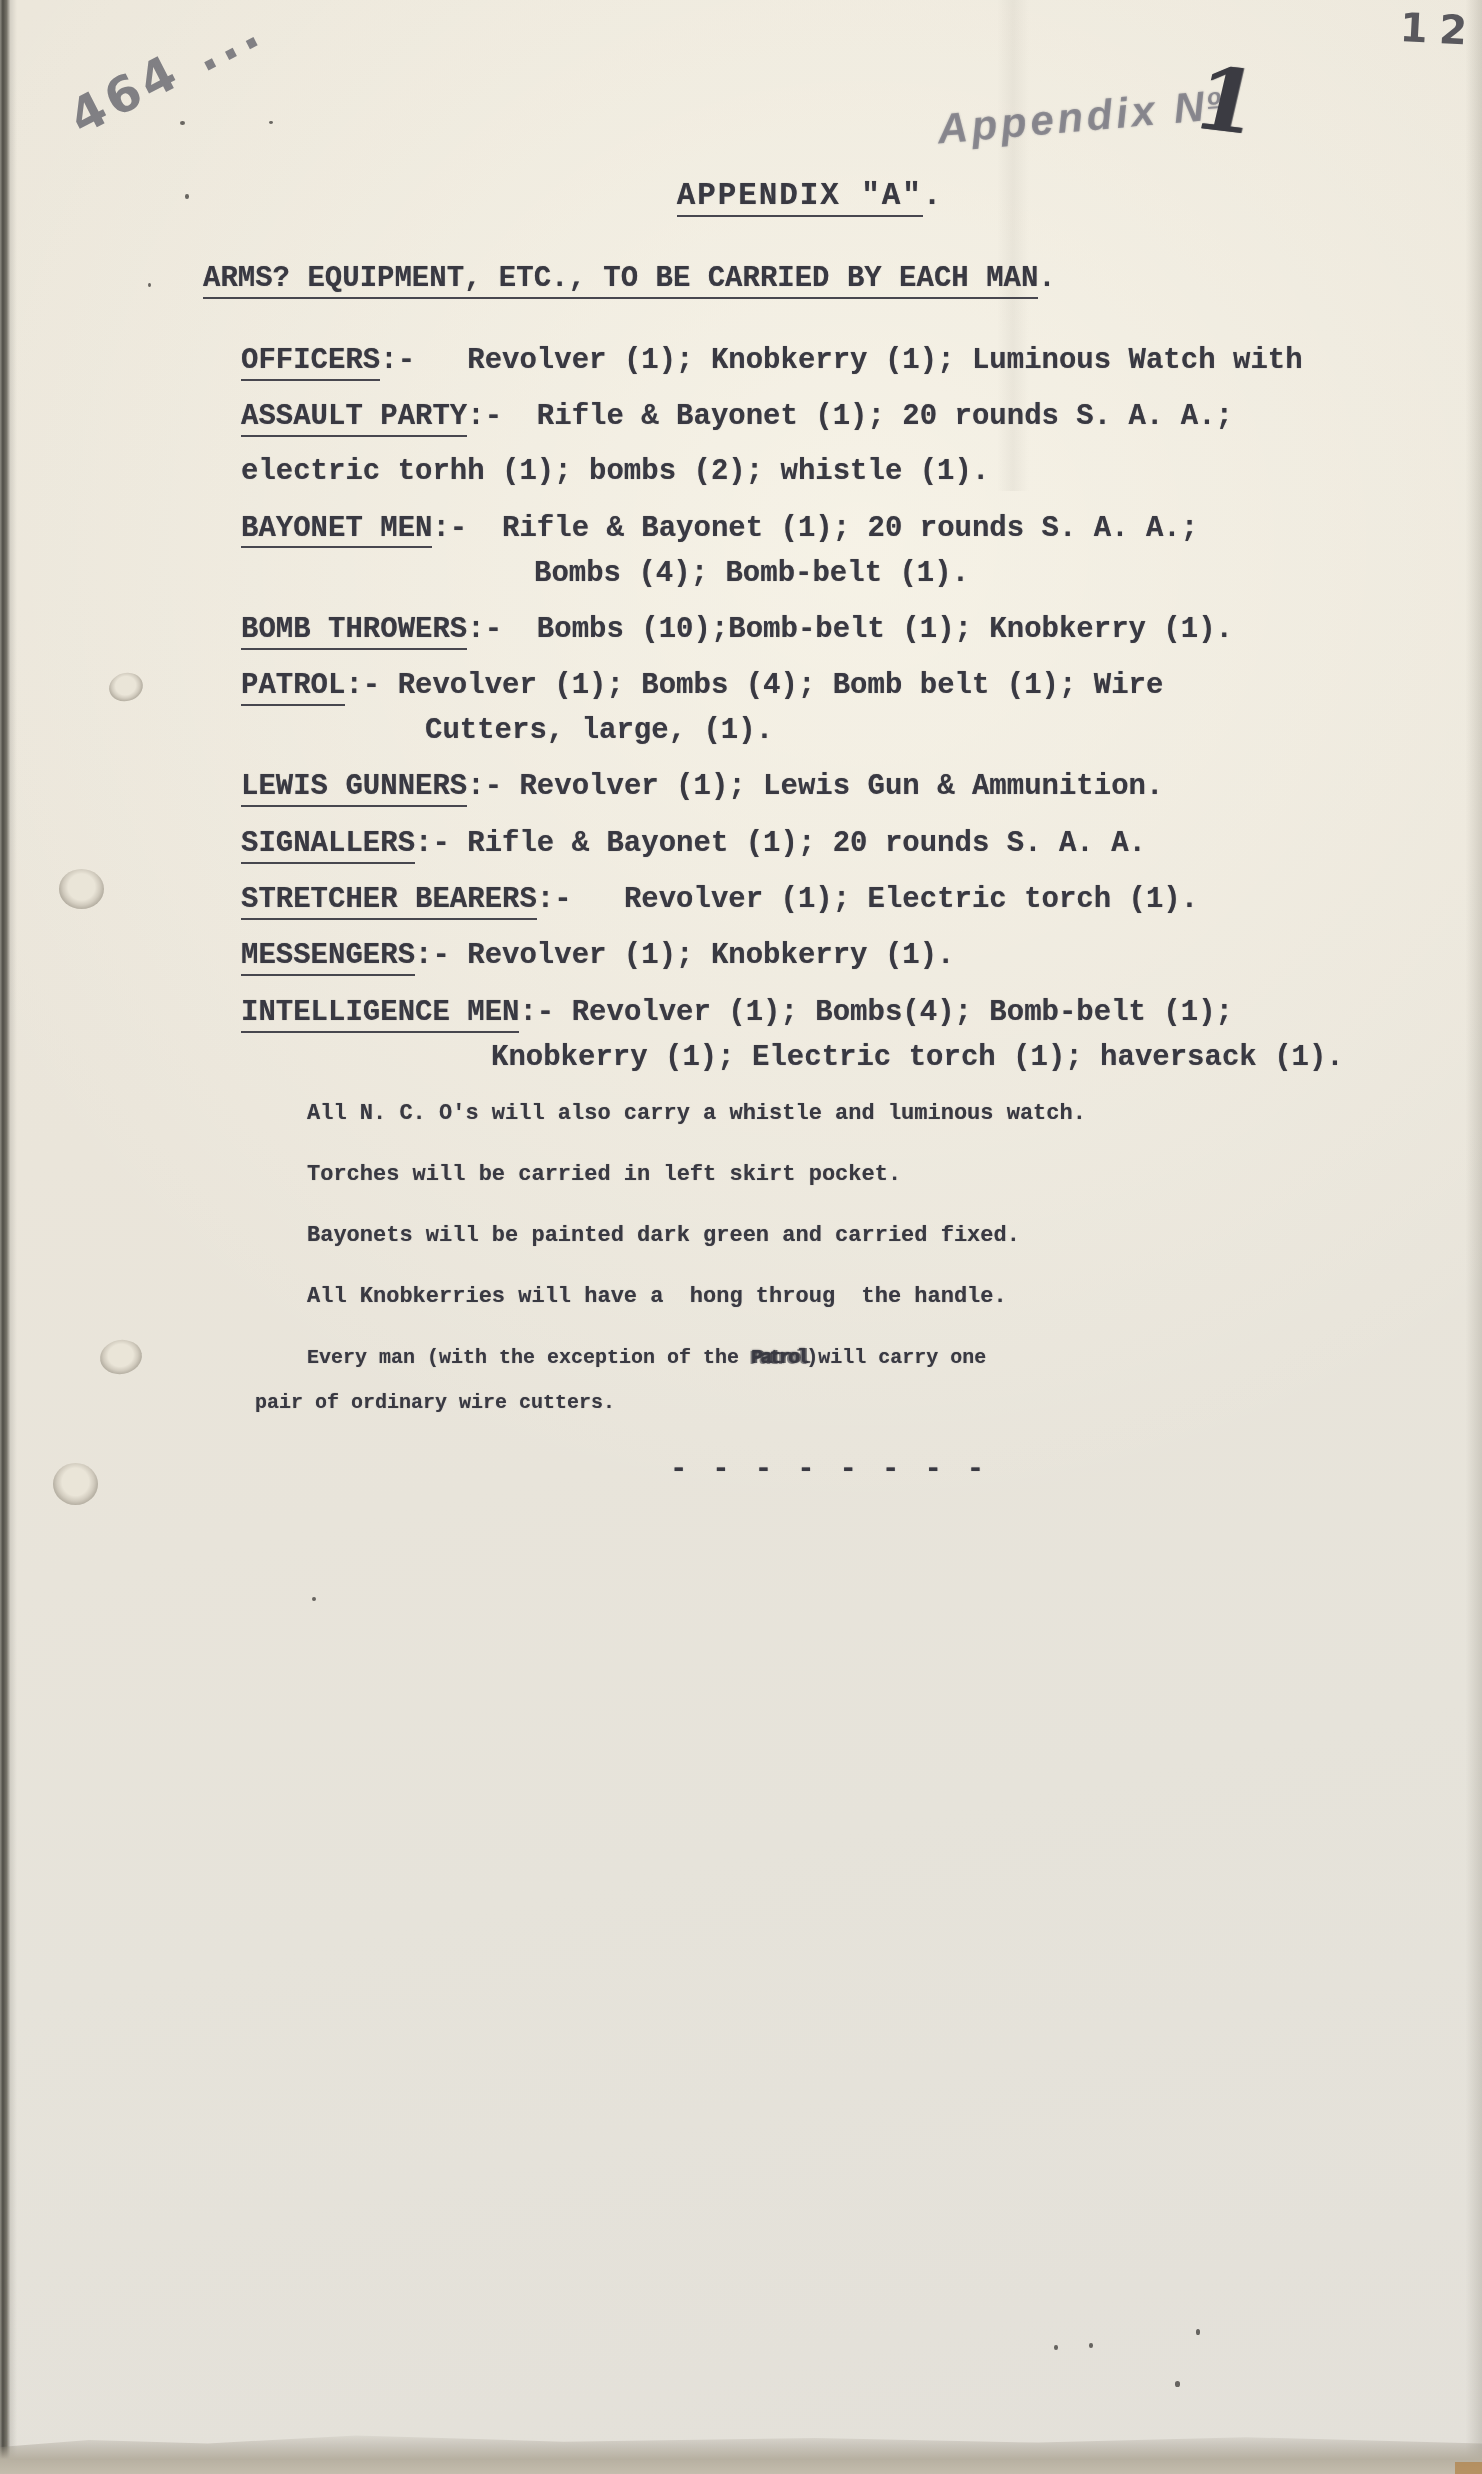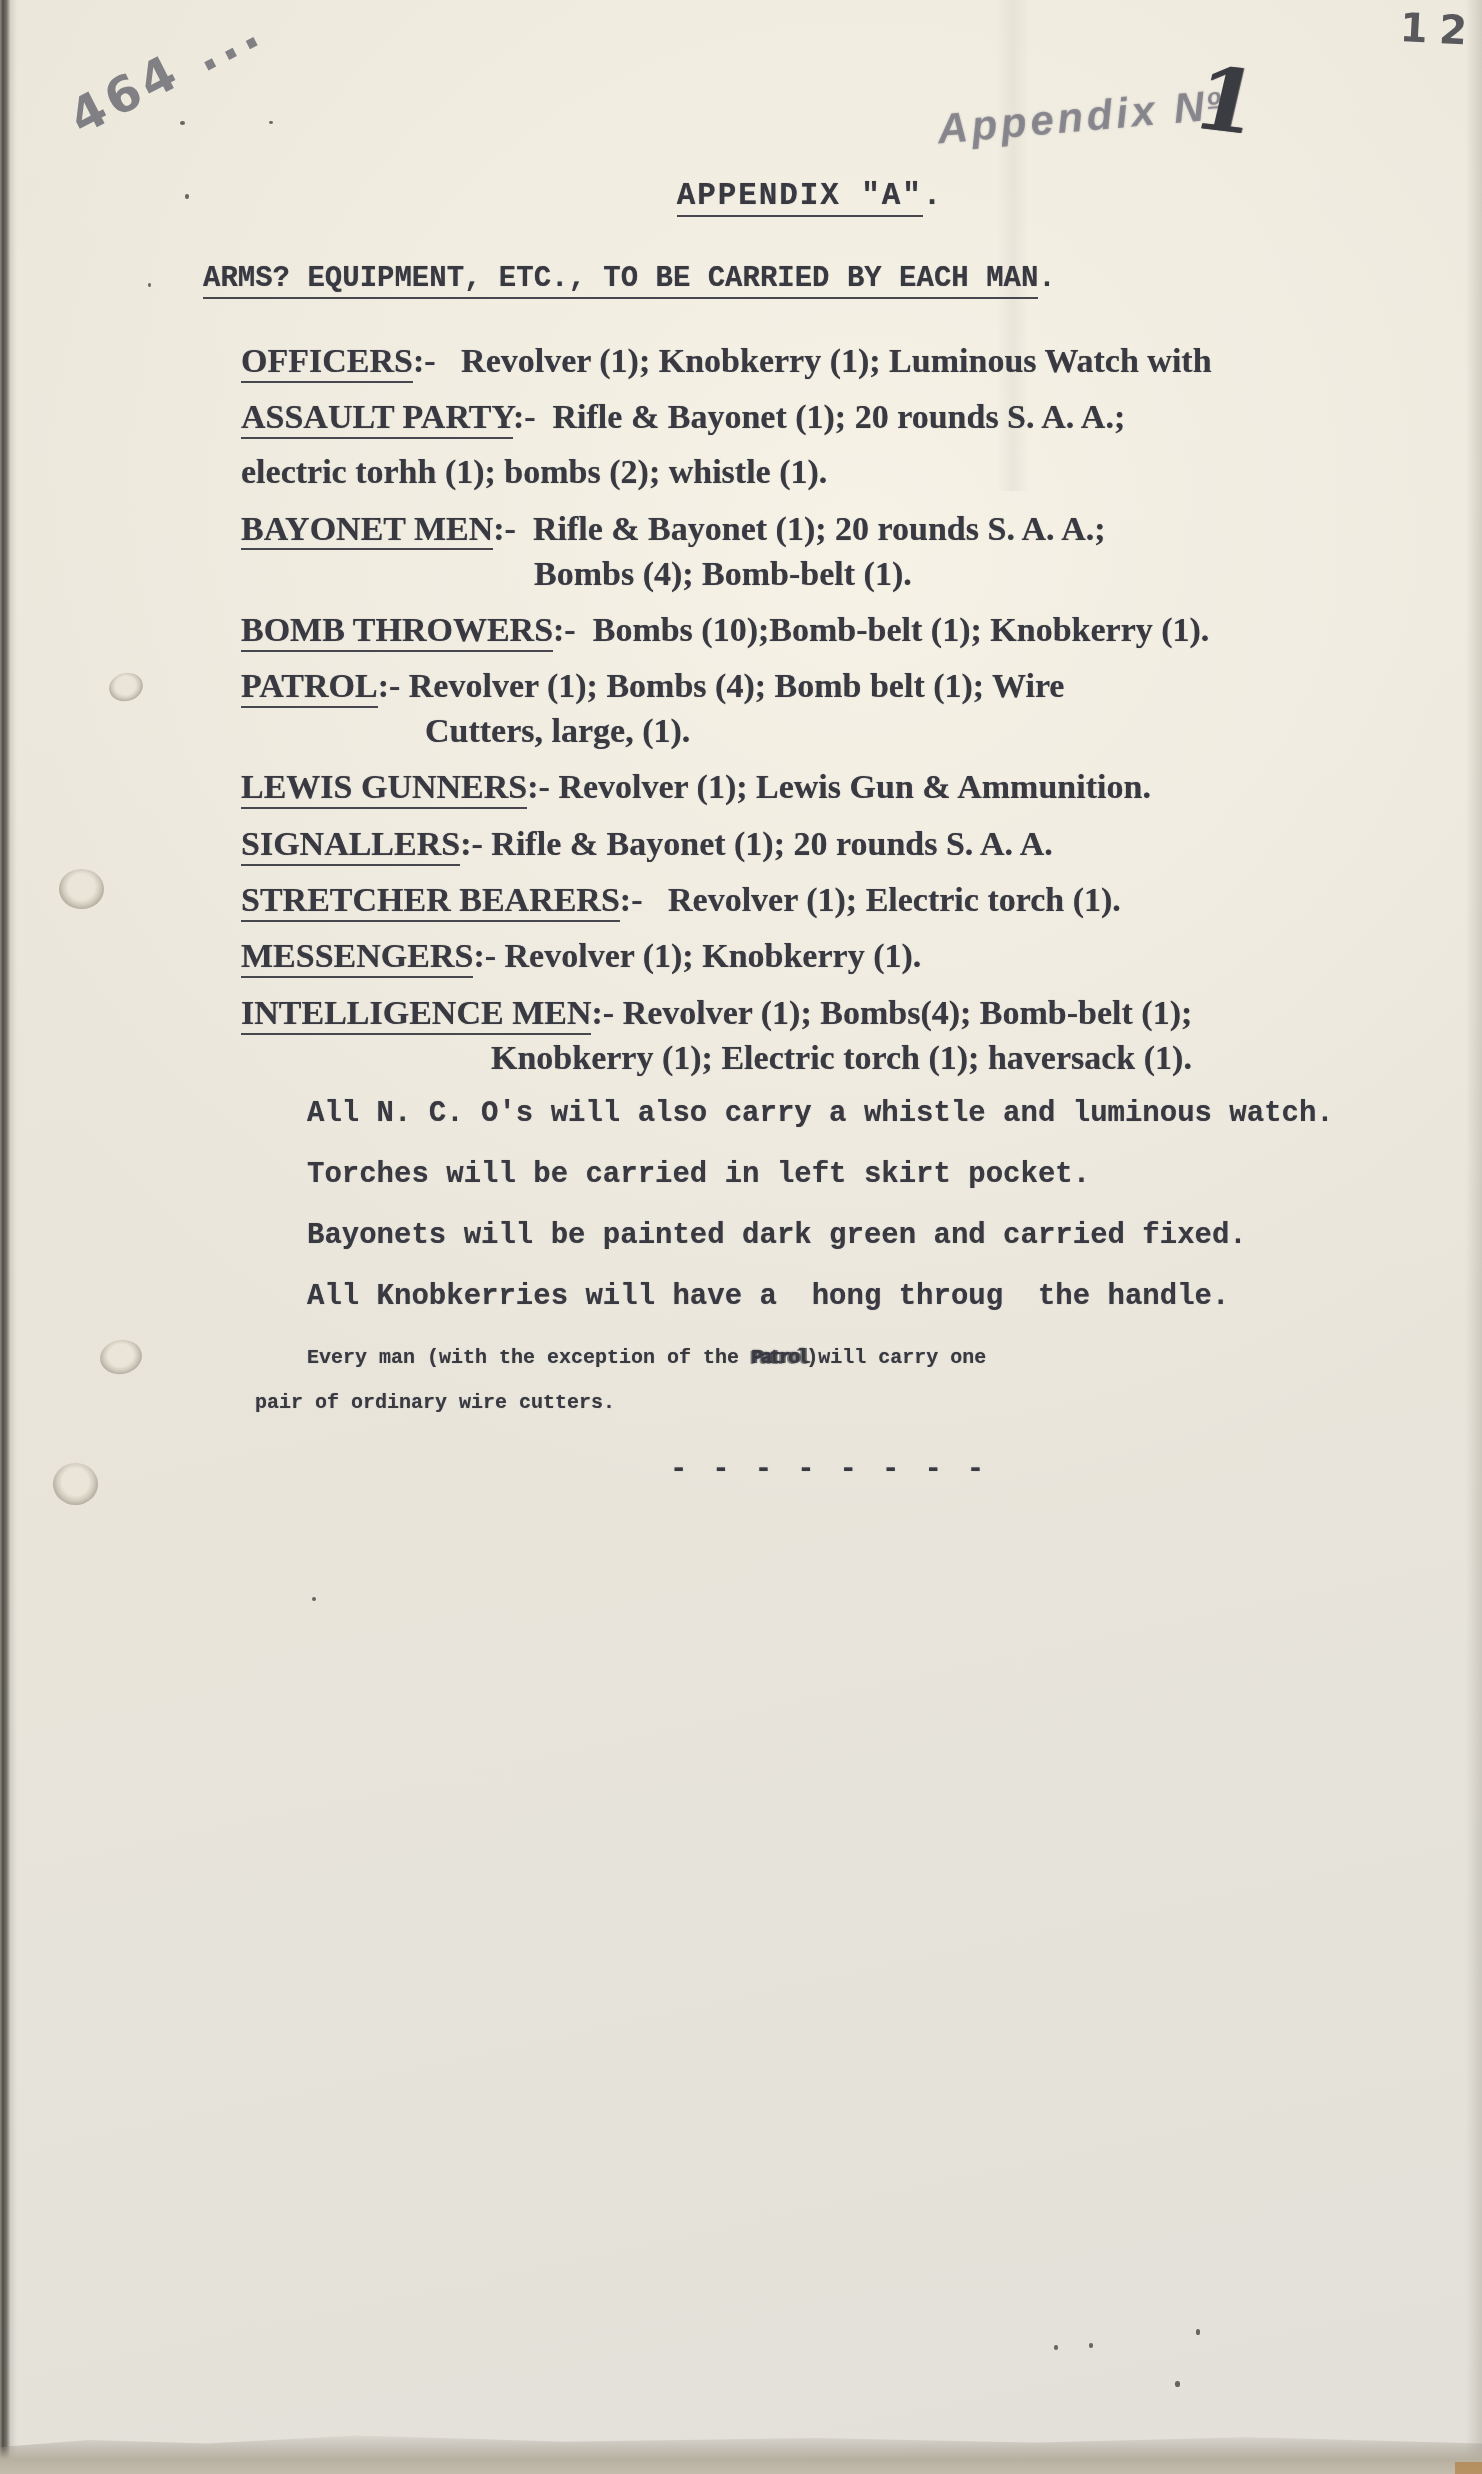--- a/index.html
+++ b/index.html
@@ -40,22 +40,22 @@
     color:rgba(104,104,116,.60);transform:rotate(-5deg);text-shadow:0 0 1.9px rgba(104,104,116,.45);}
   .stamp .sup{font-size:.55em;vertical-align:super;text-decoration:underline;}
   .stamp-number{position:absolute;left:1196px;top:49px;font-family:"DejaVu Serif",serif;
     font-size:87px;font-weight:700;color:#3b3b42;transform:rotate(7deg) skewX(-6deg);text-shadow:0.9px 0 0.9px rgba(59,59,66,.8);}
   
   .doc{position:absolute;left:241px;top:0;width:1176px;padding-top:178px;
     text-shadow:0 0 0.9px rgba(53,53,62,.55);}
   .u{border-bottom:2.8px solid rgba(48,48,58,.88);padding-bottom:1.9px;}
   .title{text-align:center;font-size:31px;font-weight:700;letter-spacing:1.9px;margin:0 0 49px -38px;}
   .heading{font-size:29px;font-weight:700;margin:0 0 43px -38px;}
-  .entry{margin:0 0 11.3px;font-size:34px;line-height:45px;font-weight:700;white-space:pre-wrap;font-family:Liberation Serif, serif;}
-  .note{margin:0 0 16px;padding-left:66px;font-size:29px;line-height:45px;font-weight:700;white-space:pre-wrap;}
+  .entry{margin:0 0 11.3px;font-size:29px;line-height:45px;font-weight:700;white-space:pre-wrap;}
+  .note{margin:0 0 16px;padding-left:66px;font-size:22px;line-height:45px;font-weight:700;white-space:pre-wrap;}
   .t2{display:inline-block;}
   .ind-flush{padding-left:0;margin-top:10px;}
   .ind-text{padding-left:236px;}
   .ind-deep{padding-left:293px;}
   .ind-mid{padding-left:184px;text-align:right;}
   .ind-mid2{padding-left:250px;}
   .closing{margin:13.2px 0 0;font-size:20px;line-height:45px;font-weight:700;white-space:pre-wrap;}
   .c1{display:inline;padding-left:66px;}
   .c2{display:inline-block;padding-left:14px;}
   .smudge{letter-spacing:-2.8px;

